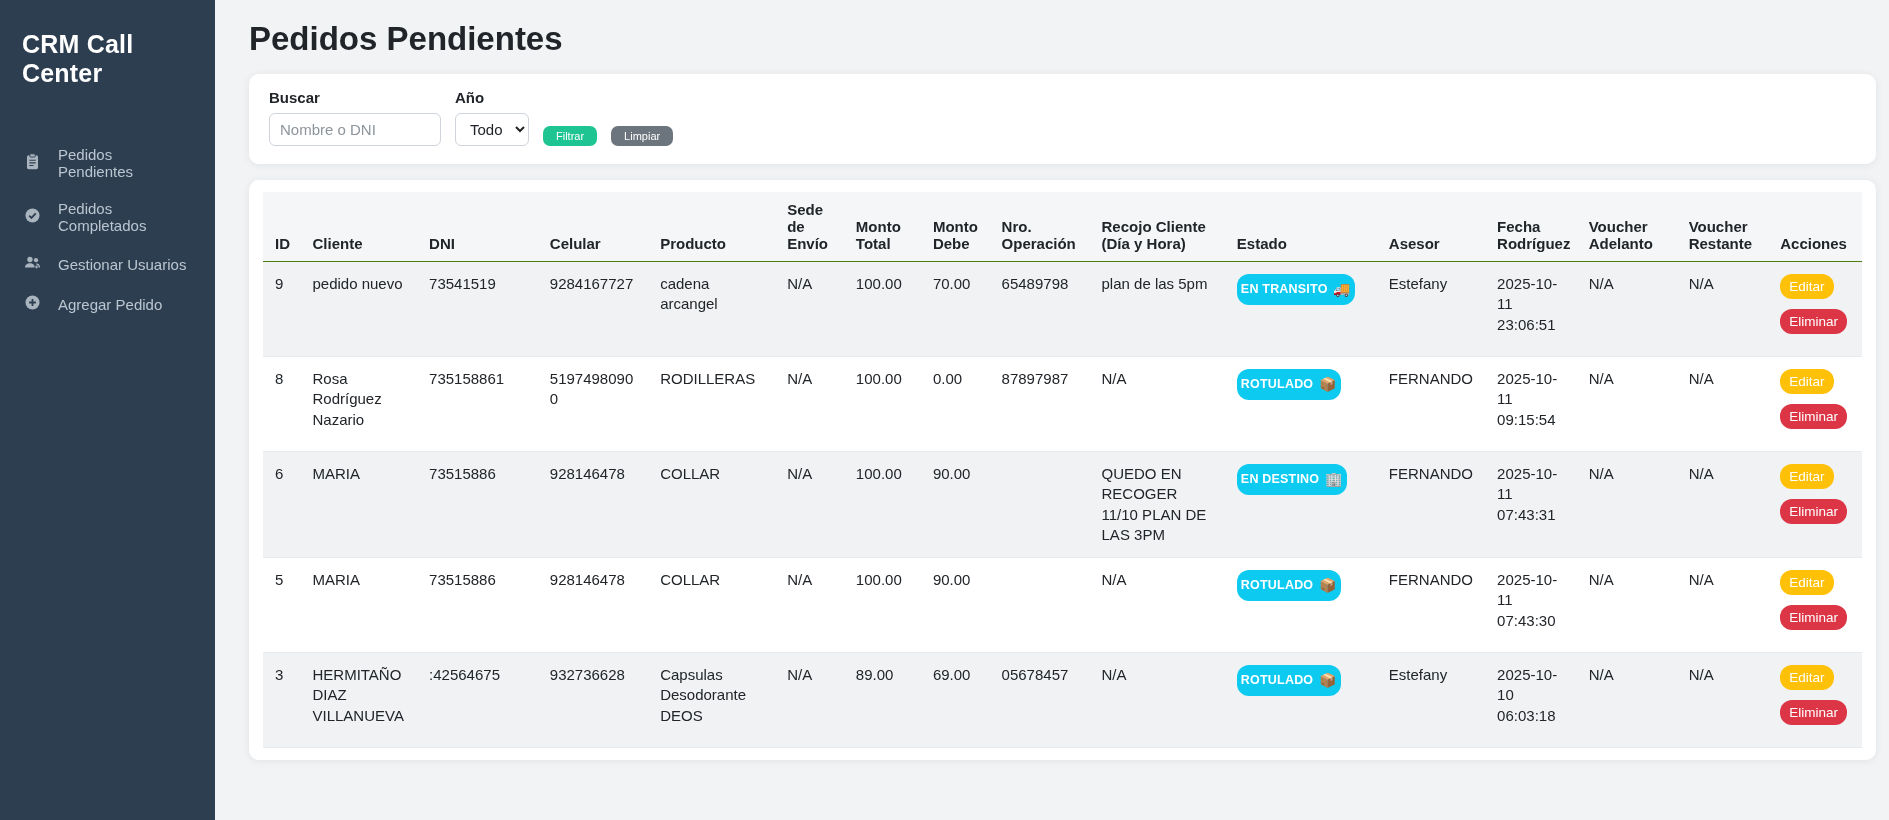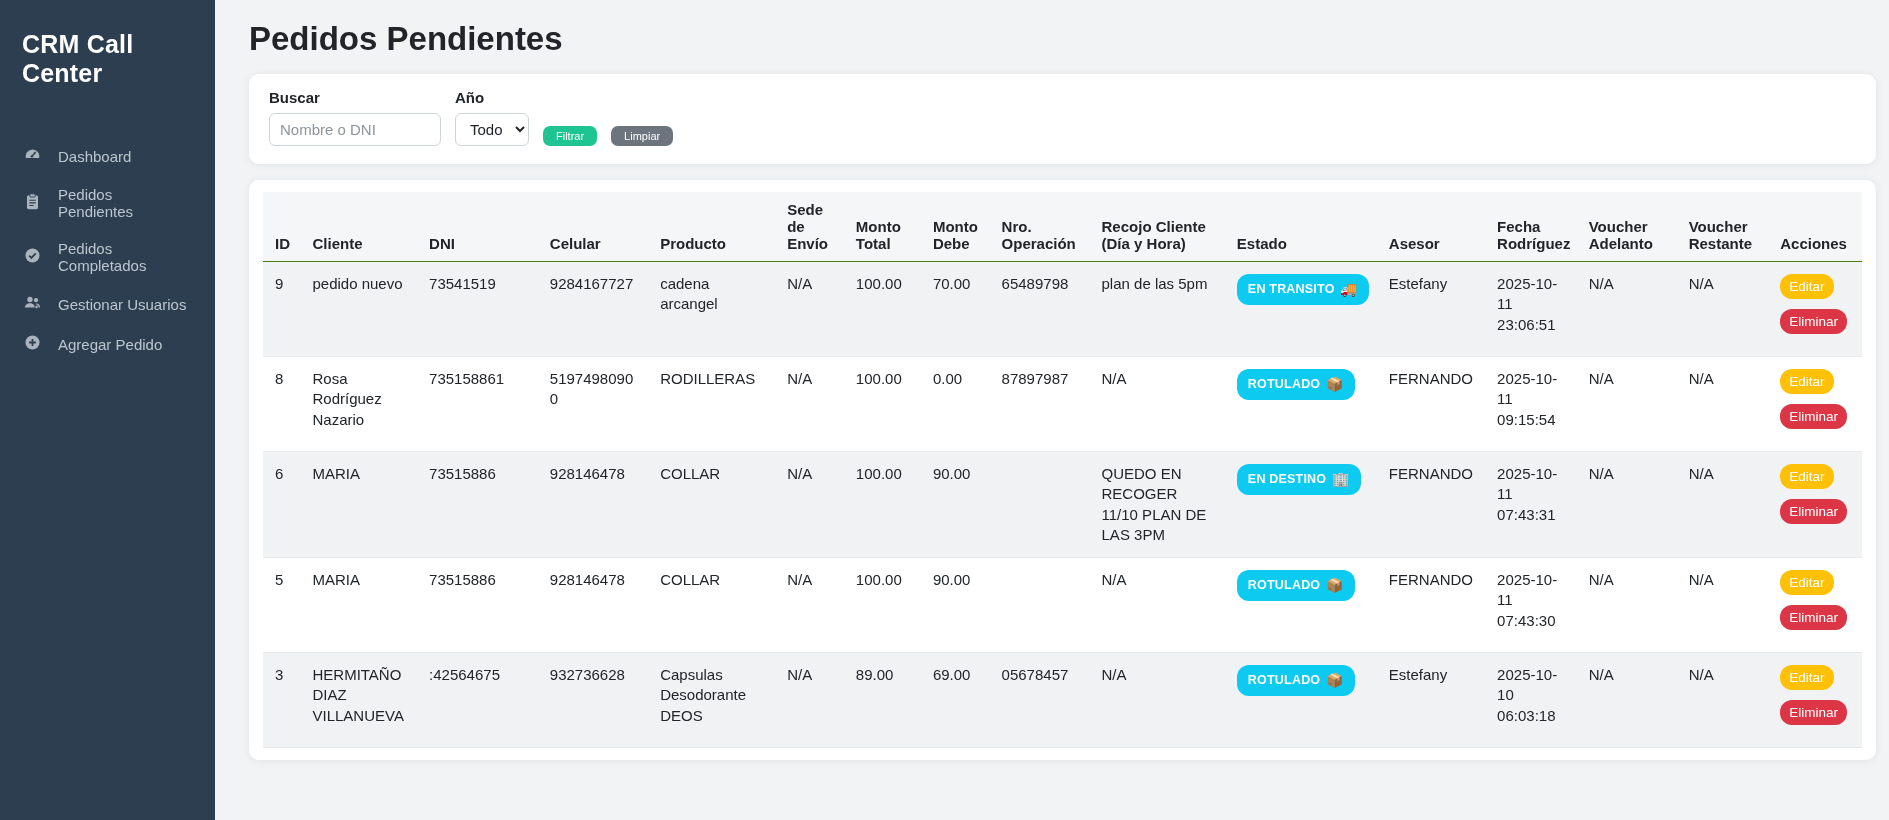--- a/index.html
+++ b/index.html
@@ -70,48 +70,38 @@
     border-bottom: 1px solid #e8ebee;
     overflow-wrap: break-word;
   }
   tbody tr:nth-child(odd) { background: var(--stripe, #f1f2f4); }
   tbody tr:last-child td { border-bottom: 1px solid #e8ebee; }
 
   .badge {
     display: inline-flex; align-items: center; gap: 6px;
     background: var(--badge_info, #0dcaf0); color: #fff;
     font-weight: 700; font-size: 12.5px; letter-spacing: .2px;
-    padding: 6px 11px; border-radius: 12px; white-space: nowrap;
+    padding: 6px 4px; border-radius: 12px; white-space: nowrap;
   }
   .badge .emoji { font-size: 14px; }
 
   .btn-sm {
     display: block; border: none; border-radius: 12px;
     padding: 5px 9px; margin-bottom: 10px;
     font-size: 13.5px; color: #fff; cursor: pointer; font-family: inherit;
   }
   .btn-editar   { background: var(--btn_edit, #ffc107); }
   .btn-eliminar { background: var(--btn_delete, #dc3545); }
 </style>
 </head>
 <body>
 
 <aside class="sidebar">
   <div class="brand">CRM Call Center</div>
 
-  <div class="nav-item">
-    <span>
-      <svg viewBox="0 0 16 16">
-          <path d="M1.8 11.2a6.4 6.4 0 1 1 12.4 0z" fill="#aab4bf"></path>
-          <path d="M7.4 9.8 11 5.6" stroke="#2d3e50" stroke-width="1.4" fill="none"></path>
-          <circle cx="7.4" cy="9.8" r="1.1" fill="#2d3e50"></circle>
-        </svg>
-    </span>
-    <span>Dashboard</span>
-  </div>
 
   <div class="nav-item">
     <span>
       <svg viewBox="0 0 16 16">
           <rect x="2.8" y="2.2" width="10.4" height="13" rx="1.6" fill="#aab4bf"></rect>
           <rect x="5.4" y="0.8" width="5.2" height="3" rx="1" fill="#aab4bf" stroke="#2d3e50" stroke-width="0.9"></rect>
           <path d="M5 6.8h6M5 9.3h6M5 11.8h4" stroke="#2d3e50" stroke-width="1.1"></path>
         </svg>
     </span>
     <span>Pedidos Pendientes</span>

